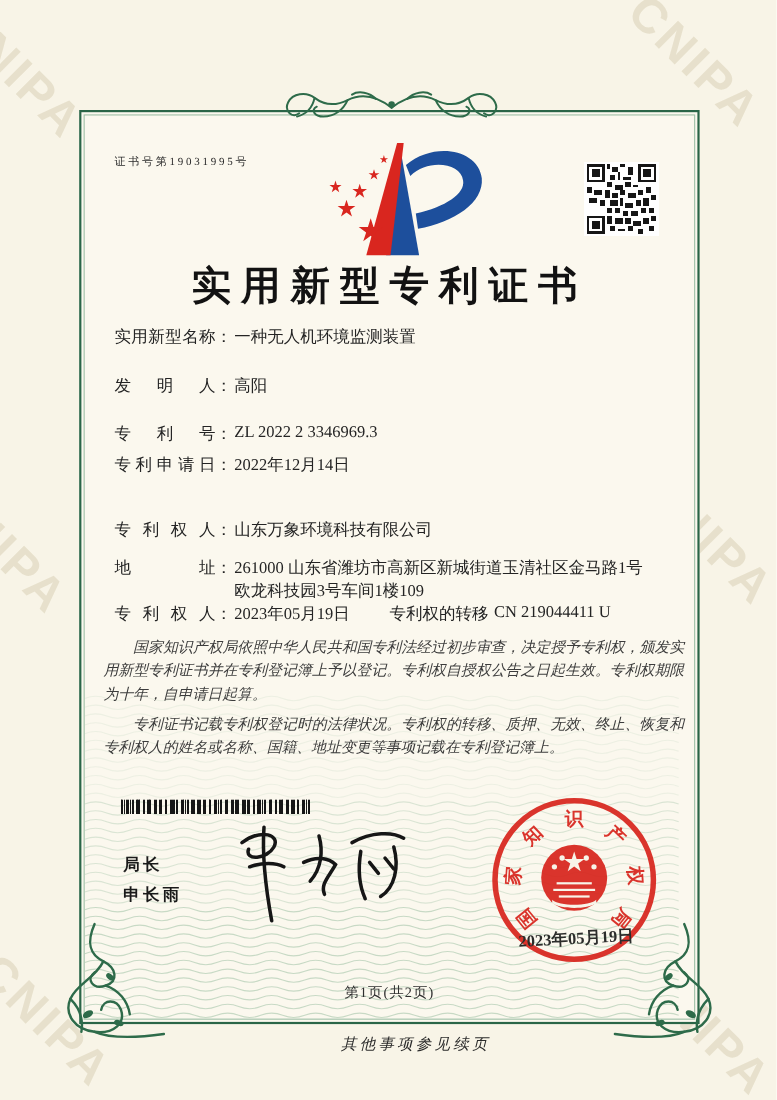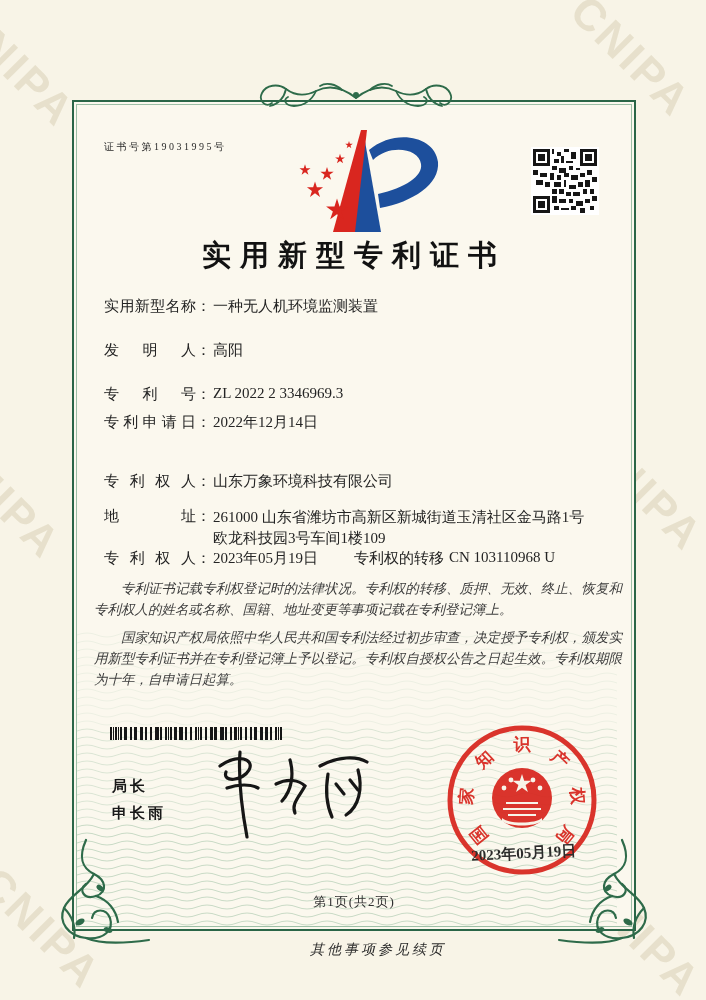--- a/index.html
+++ b/index.html
@@ -9,21 +9,21 @@
       font-weight:bold;font-size:44px;letter-spacing:3px;color:rgba(198,186,150,.33);
       transform:rotate(45deg);transform-origin:left top;user-select:none;}
   .panel{position:absolute;left:72px;top:100px;width:564px;height:831px;box-sizing:border-box;
          border:2px solid #2a6547;background:#fbf8ee;}
   .panel::after{content:"";position:absolute;inset:2px;border:1px solid #9dbfa6;pointer-events:none;}
   .waves{position:absolute;left:3px;bottom:3px;}
   .cert-no{position:absolute;left:104px;top:140px;font-size:10px;letter-spacing:2.5px;color:#2a2a2a;}
   .logo{position:absolute;left:283px;top:126px;}
   .qr{position:absolute;left:531px;top:147px;}
   .title{position:absolute;left:72px;top:236px;width:564px;text-align:center;
-         font-size:29px;font-weight:bold;letter-spacing:9px;color:#121212;}
+         font-size:36px;font-weight:bold;letter-spacing:9px;color:#121212;}
   .fields{position:absolute;left:104px;top:297px;width:482px;font-size:15px;}
   .frow{position:absolute;left:0;white-space:nowrap;}
   .flabel{display:inline-block;width:92px;text-align:justify;text-align-last:justify;
           vertical-align:top;color:#242424;}
   .fcolon{display:inline-block;margin-right:2px;vertical-align:top;}
   .fval{color:#242424;}
   .addr .fval{display:inline-block;white-space:normal;width:372px;line-height:21px;vertical-align:top;}
   .pair2{position:absolute;left:250px;top:0;}
   .pair2 .flabel{width:78px;}
   .paras{position:absolute;left:94px;top:578px;width:528px;font-size:13.5px;line-height:21px;
@@ -252,28 +252,28 @@
     </div>
     <div class="frow" style="top:175px">
       <span class="flabel">专利权人</span><span class="fcolon">：</span><span class="fval">山东万象环境科技有限公司</span>
     </div>
     <div class="frow addr" style="top:210px">
       <span class="flabel">地址</span><span class="fcolon">：</span><span class="fval">261000 山东省潍坊市高新区新城街道玉清社区金马路1号欧龙科技园3号车间1楼109</span>
     </div>
     <div class="frow" style="top:252px">
       <span class="flabel">专利权人</span><span class="fcolon">：</span><span class="fval">2023年05月19日</span>
       <span class="pair2">
-        <span class="flabel">专利权的转移</span><span class="fcolon">：</span><span class="fval">CN 103110968 U</span>
+        <span class="flabel">专利权的转移</span><span class="fcolon">：</span><span class="fval">CN 219044411 U</span>
       </span>
     </div>
   </div>
 
   <div class="paras">
+    <p>国家知识产权局依照中华人民共和国专利法经过初步审查，决定授予专利权，颁发实用新型专利证书并在专利登记簿上予以登记。专利权自授权公告之日起生效。专利权期限为十年，自申请日起算。</p>
     <p>专利证书记载专利权登记时的法律状况。专利权的转移、质押、无效、终止、恢复和专利权人的姓名或名称、国籍、地址变更等事项记载在专利登记簿上。</p>
-    <p>国家知识产权局依照中华人民共和国专利法经过初步审查，决定授予专利权，颁发实用新型专利证书并在专利登记簿上予以登记。专利权自授权公告之日起生效。专利权期限为十年，自申请日起算。</p>
   </div>
 
   <div class="barcode"></div>
 
   <div class="signer" style="top:777px">局长</div>
   <div class="signer" style="top:804px">申长雨</div>
 
   <svg class="sig" width="180" height="100" viewBox="0 0 180 100">
     <g fill="none" stroke="#161616" stroke-width="3.2" stroke-linecap="round">
       <path d="M 42 12 C 40 40 44 70 49 97"></path>

